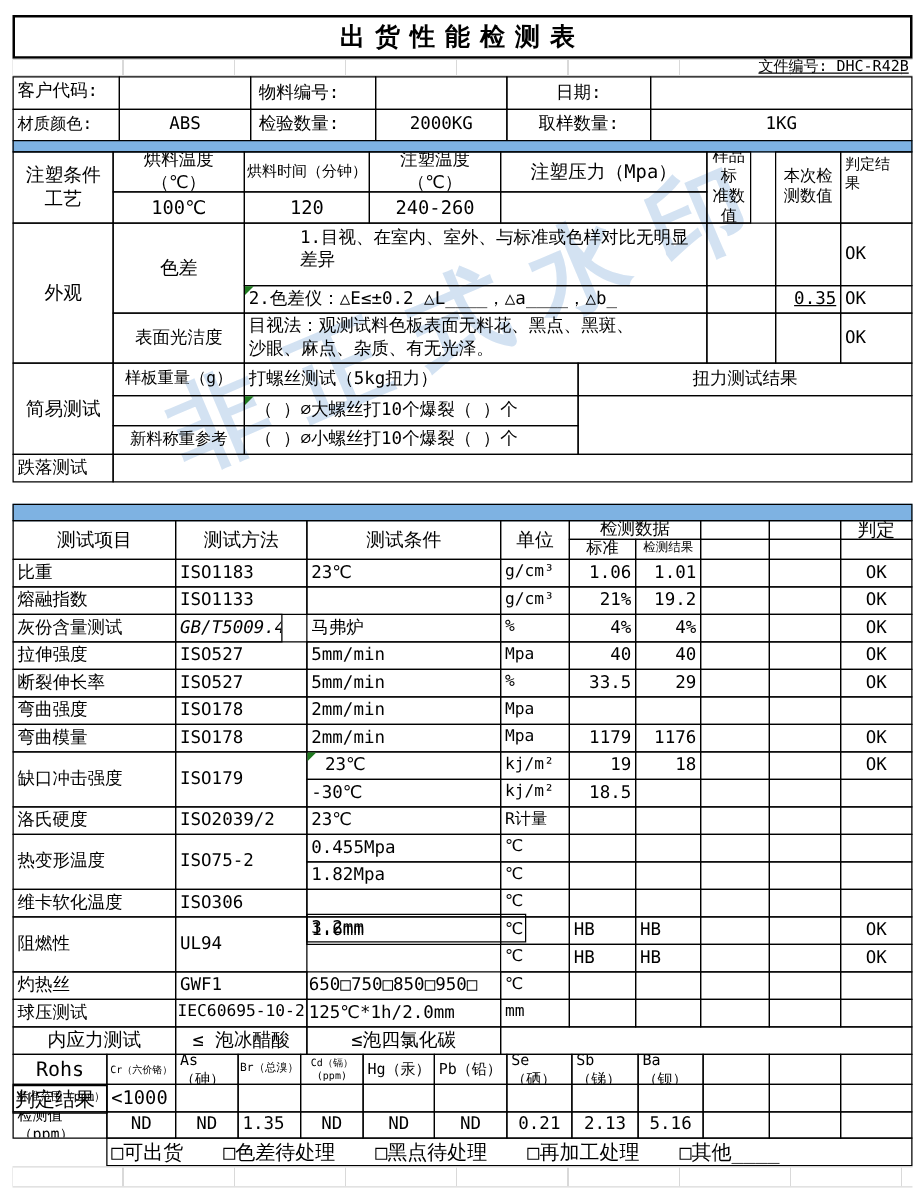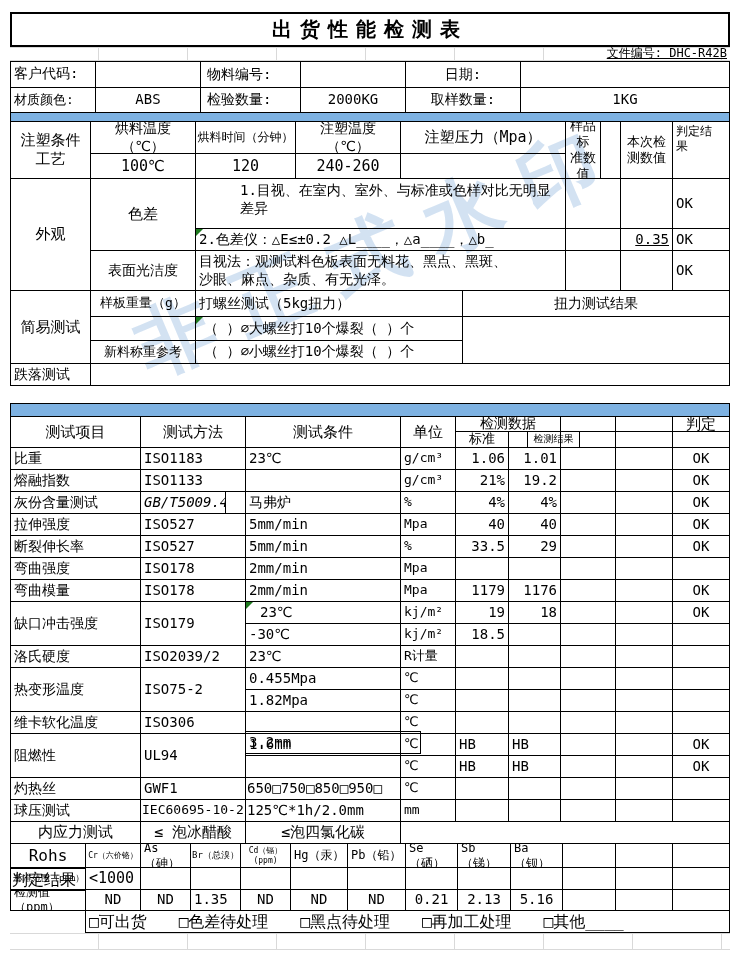--- a/index.html
+++ b/index.html
@@ -105,21 +105,21 @@
   <div class="cell" style="left:90px;top:363px;width:640px;height:23px;"></div>
 
   <div class="bar" style="left:10px;top:403px;width:720px;height:14px;background:#7eb2e2;"></div>
 
   <div class="cell c f15" style="left:10px;top:416px;width:131px;height:32px;">测试项目</div>
   <div class="cell c f15" style="left:140px;top:416px;width:106px;height:32px;">测试方法</div>
   <div class="cell c f15" style="left:245px;top:416px;width:156px;height:32px;">测试条件</div>
   <div class="cell c f15" style="left:400px;top:416px;width:56px;height:32px;">单位</div>
   <div class="cell c" style="left:455px;top:416px;width:106px;height:16px;">检测数据</div>
   <div class="cell c f13" style="left:455px;top:431px;width:54px;height:17px;">标准</div>
-  <div class="cell c f10" style="left:508px;top:431px;width:53px;height:17px;margin-left:19px;">检测结果</div>
+  <div class="cell c f10" style="left:508px;top:431px;width:53px;height:17px;">检测结果</div>
   <div class="cell" style="left:560px;top:416px;width:56px;height:16px;"></div>
   <div class="cell" style="left:560px;top:431px;width:56px;height:17px;"></div>
   <div class="cell" style="left:615px;top:416px;width:58px;height:16px;"></div>
   <div class="cell" style="left:615px;top:431px;width:58px;height:17px;"></div>
   <div class="cell c f15" style="left:672px;top:416px;width:58px;height:16px;">判定</div>
   <div class="cell" style="left:672px;top:431px;width:58px;height:17px;"></div>
 
   <div class="cell l" style="left:10px;top:447px;width:131px;height:23px;">比重</div>
   <div class="cell l" style="left:140px;top:447px;width:106px;height:23px;">ISO1183</div>
   <div class="cell l" style="left:245px;top:447px;width:156px;height:23px;">23℃</div>

